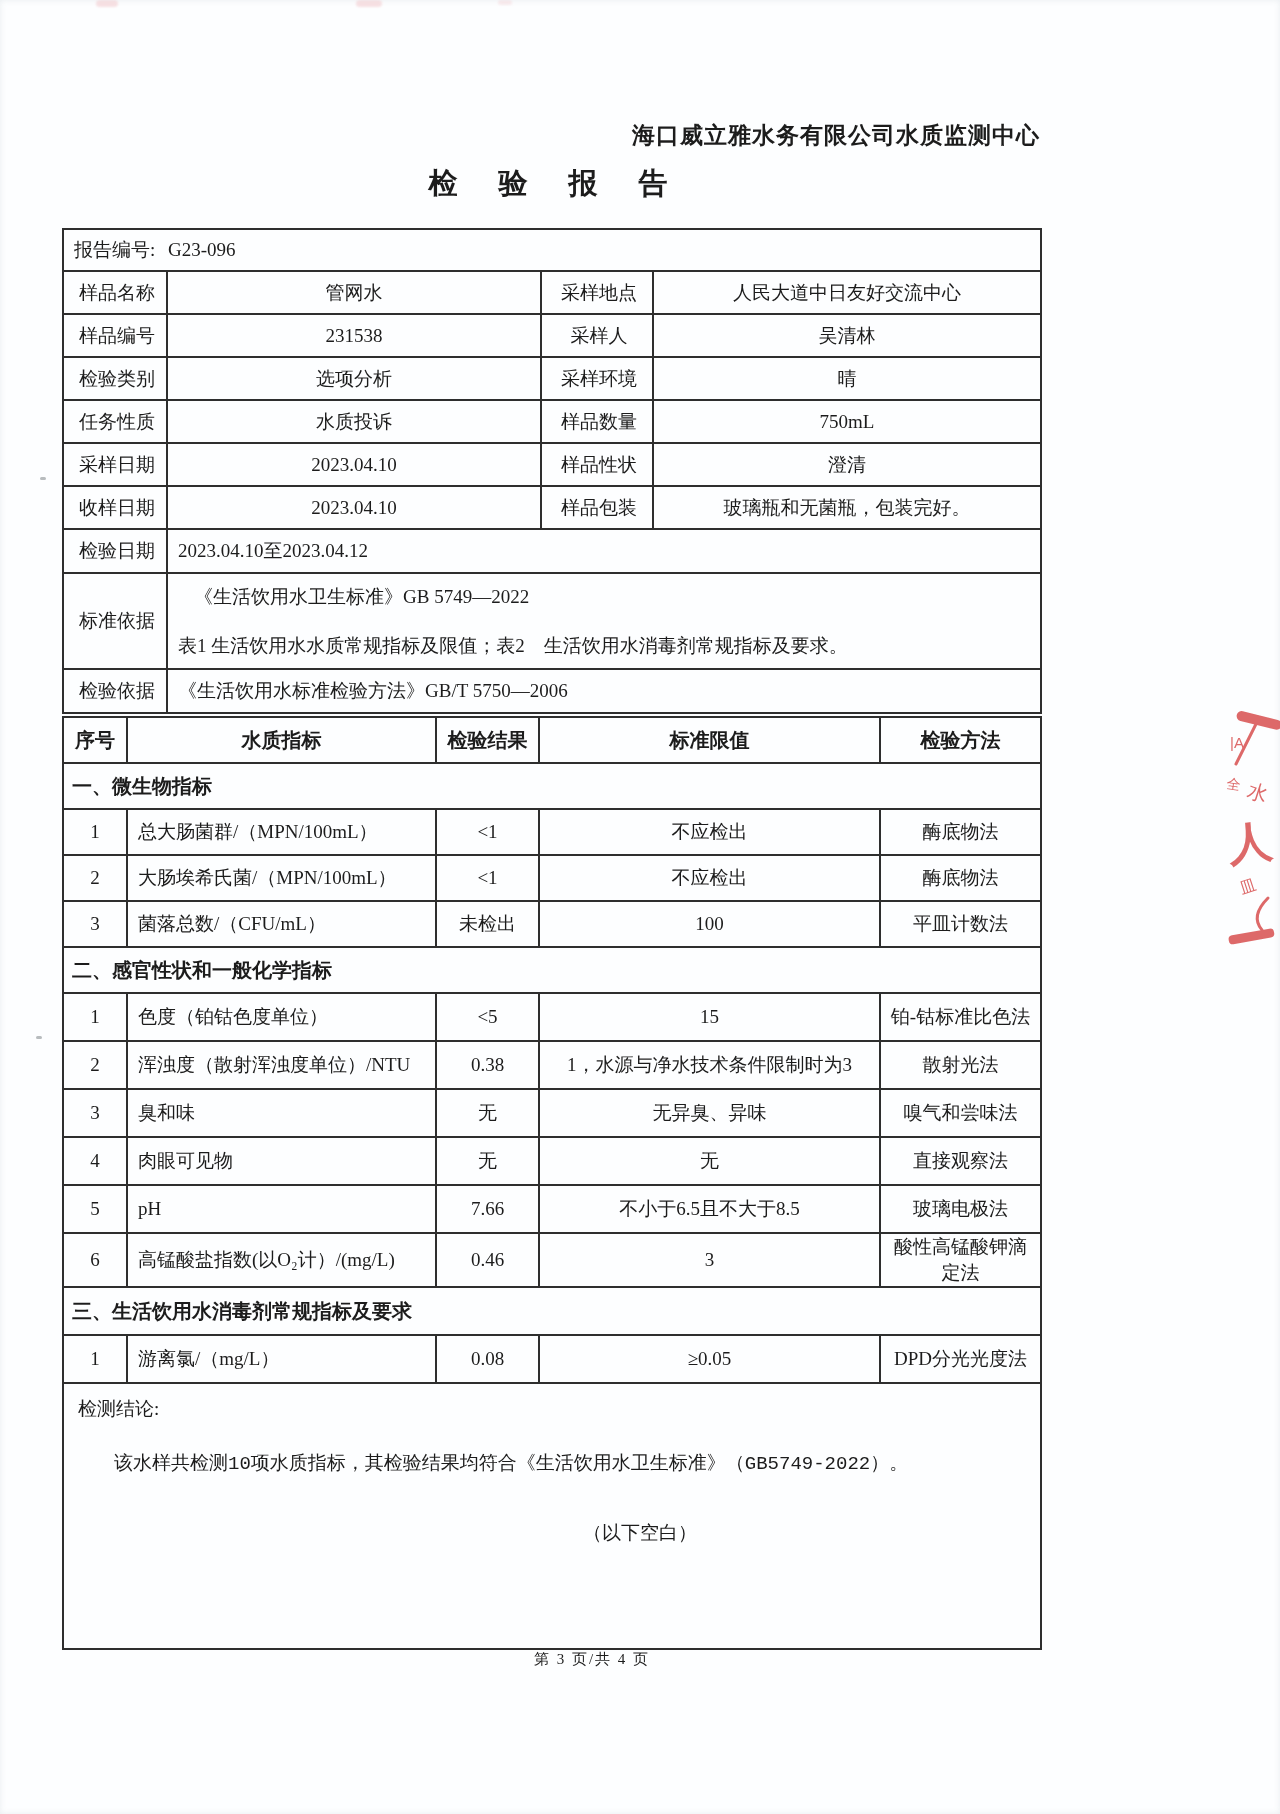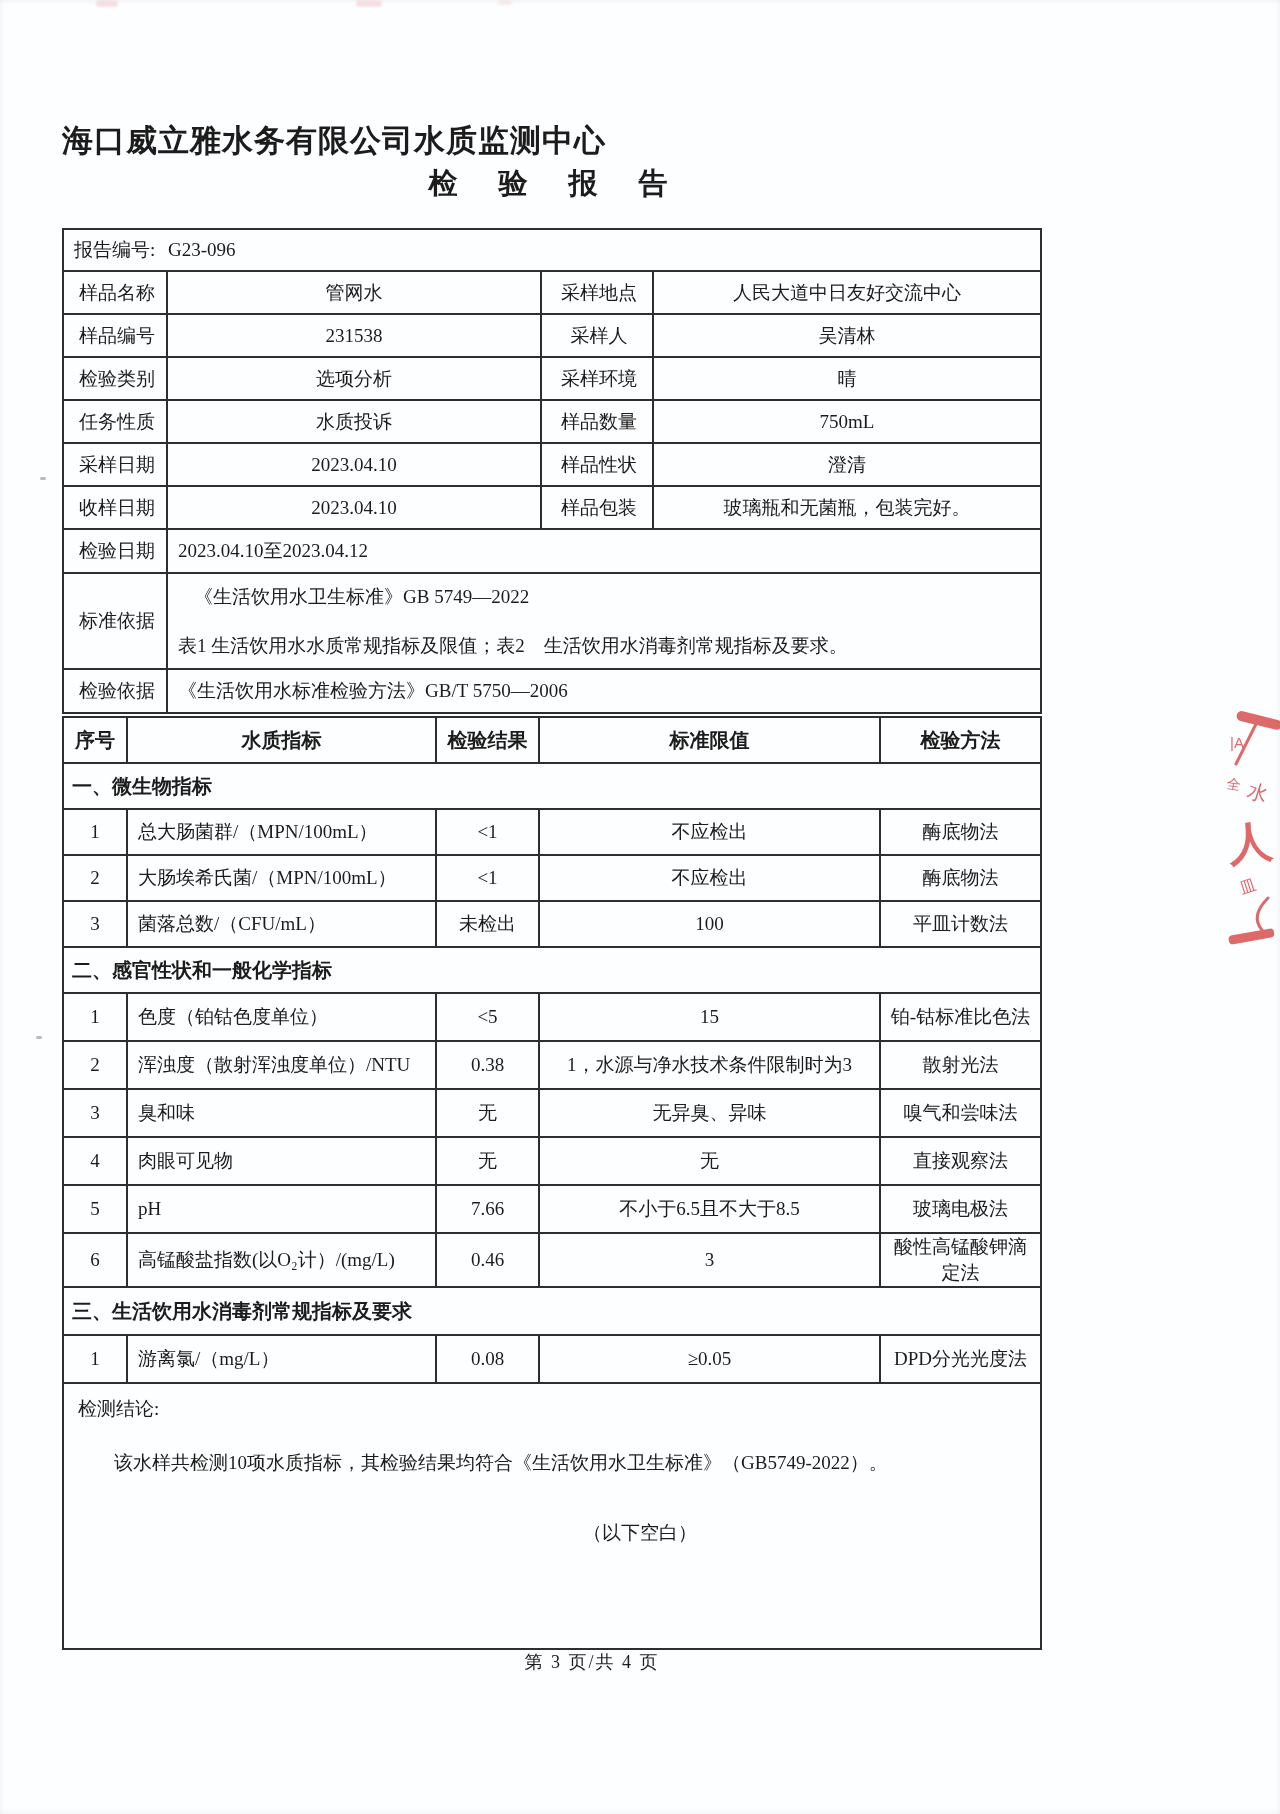--- a/index.html
+++ b/index.html
@@ -1,42 +1,42 @@
 <!DOCTYPE html>
 <html><head>
 <meta charset="utf-8">
 <style>
   html,body{margin:0;padding:0;background:#f6f9fa;}
   .page{position:relative;width:1280px;height:1814px;background:#fdfeff;overflow:hidden;
         font-family:"Liberation Serif","DejaVu Serif",serif;color:#1c1c1c;
         box-shadow:inset 0 0 6px rgba(120,140,150,.15);}
-  .t1{position:absolute;left:62px;width:978px;top:120px;text-align:left;
-      font-size:31px;font-weight:bold;letter-spacing:1px;}
+  .t1{position:absolute;left:62px;width:978px;top:120px;text-align:right;
+      font-size:23px;font-weight:bold;letter-spacing:1px;}
   .t2{position:absolute;left:62px;width:978px;top:164px;text-align:center;
       font-size:29px;font-weight:bold;letter-spacing:6px;}
   table{border-collapse:collapse;table-layout:fixed;position:absolute;left:62px;width:978px;}
   td{border:2px solid #2e2e2e;font-size:19px;text-align:center;padding:0 6px;overflow:hidden;}
   .info{top:228px;border-radius:32px;}
   .results{top:716px;}
   .h42{height:42px}.h43{height:43px}.h44{height:44px}.h46{height:46px}
   .h48{height:48px}.h92{height:92px}.h266{height:266px}
   .tl{text-align:left;padding-left:10px;}
   .lab{text-align:center;padding-left:10px;}
   .rhead td{font-weight:bold;font-size:20px;}
   .sec td{text-align:left;font-weight:bold;padding-left:8px;font-size:20px;
           font-family:Liberation Sans, sans-serif;}
   .std td div{line-height:1.2;}
   .std-l1{margin:12px 0 26px 16px;}
   .std-l2{margin-bottom:10px;}
   .concl{vertical-align:top;text-align:left;}
   .concl-label{padding:12px 2px 0 8px;font-size:19px;}
-  .concl-text{margin-top:28px;padding-left:44px;padding-right:20px;font-size:19px;}
+  .concl-text{margin-top:28px;padding-left:44px;padding-right:20px;font-size:19px;font-family:Liberation Mono, monospace;}
   .concl-blank{margin-top:44px;text-align:center;transform:translateX(88px);font-size:19px;}
   .footer{position:absolute;top:1650px;left:0;width:1184px;text-align:center;
-          font-size:18px;letter-spacing:2px;}
+          font-size:15px;letter-spacing:2px;}
   .stamp{position:absolute;top:700px;right:0;width:58px;height:260px;opacity:.85;}
   .smudge{position:absolute;background:#f2c9cd;border-radius:4px;opacity:.55;filter:blur(1px);}
   .sm1{left:96px;top:0;width:22px;height:7px;}
   .sm2{left:356px;top:0;width:26px;height:7px;}
   .sm3{left:498px;top:0;width:14px;height:5px;opacity:.35;}
   .speck{position:absolute;background:#9aa0a3;border-radius:2px;opacity:.7;}
   .sp1{left:40px;top:477px;width:6px;height:3px;}
   .sp2{left:36px;top:1036px;width:6px;height:3px;}
   .vnum{margin-left:8px;}
 </style>

